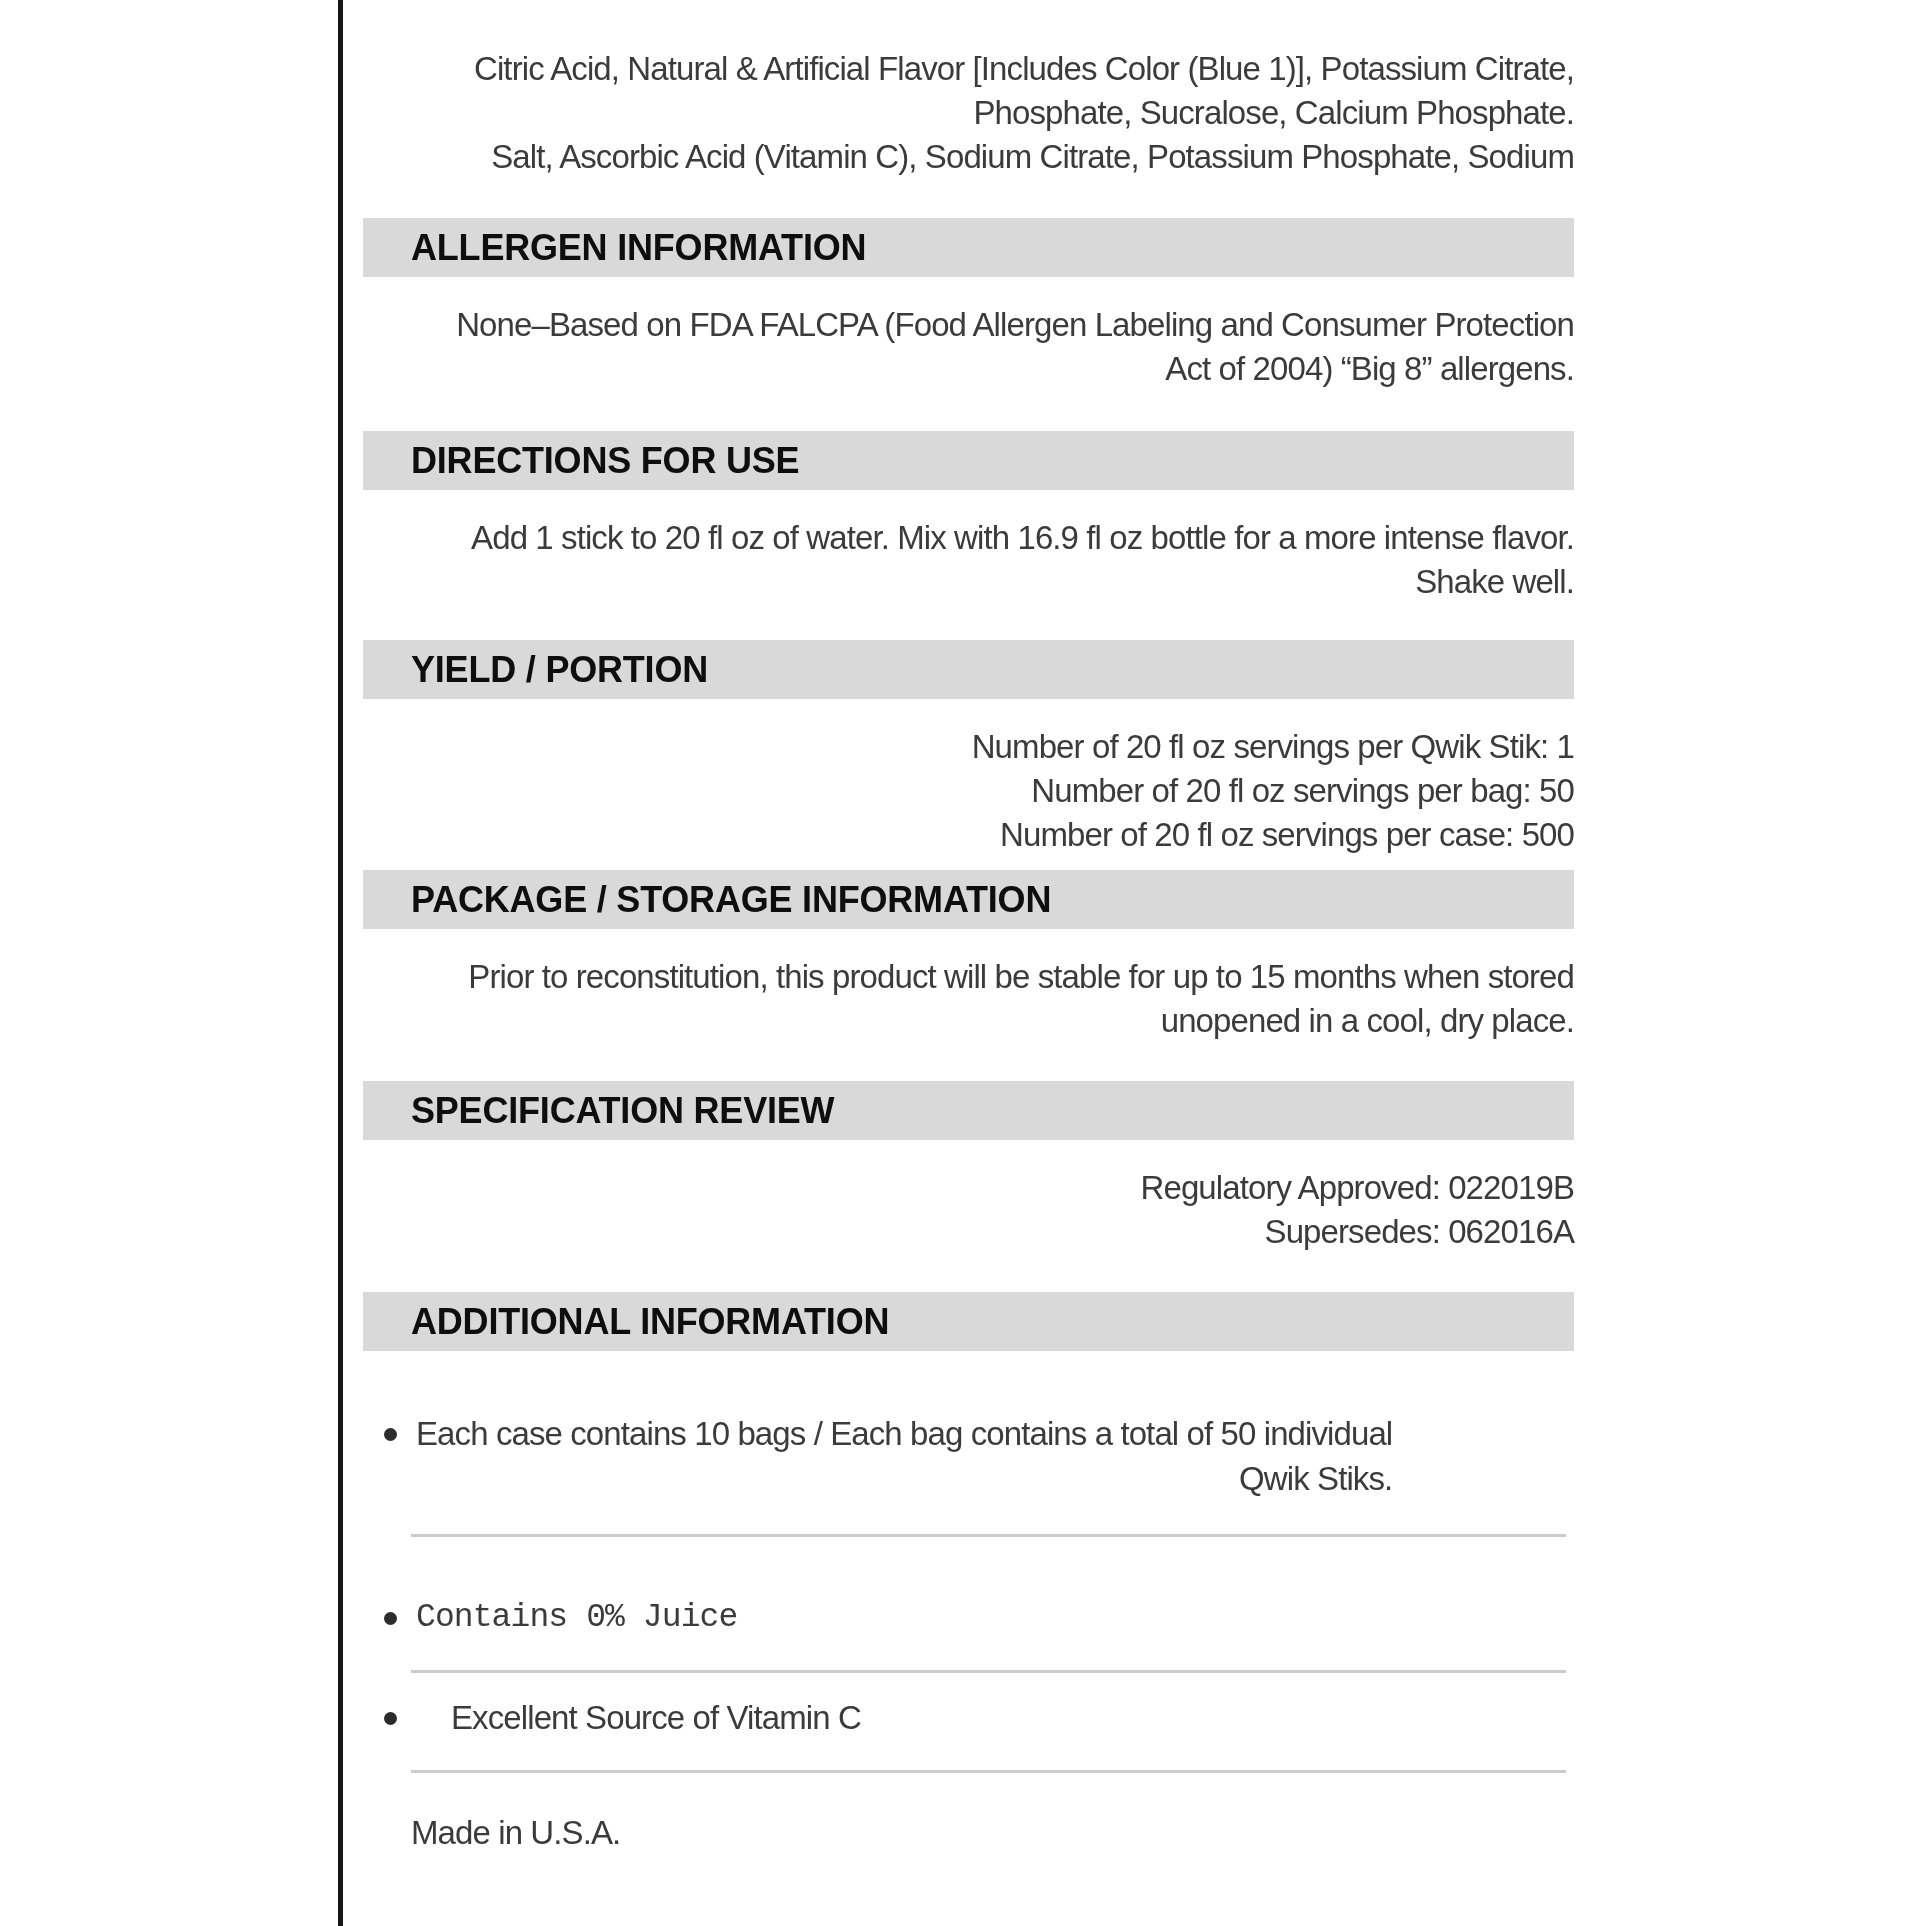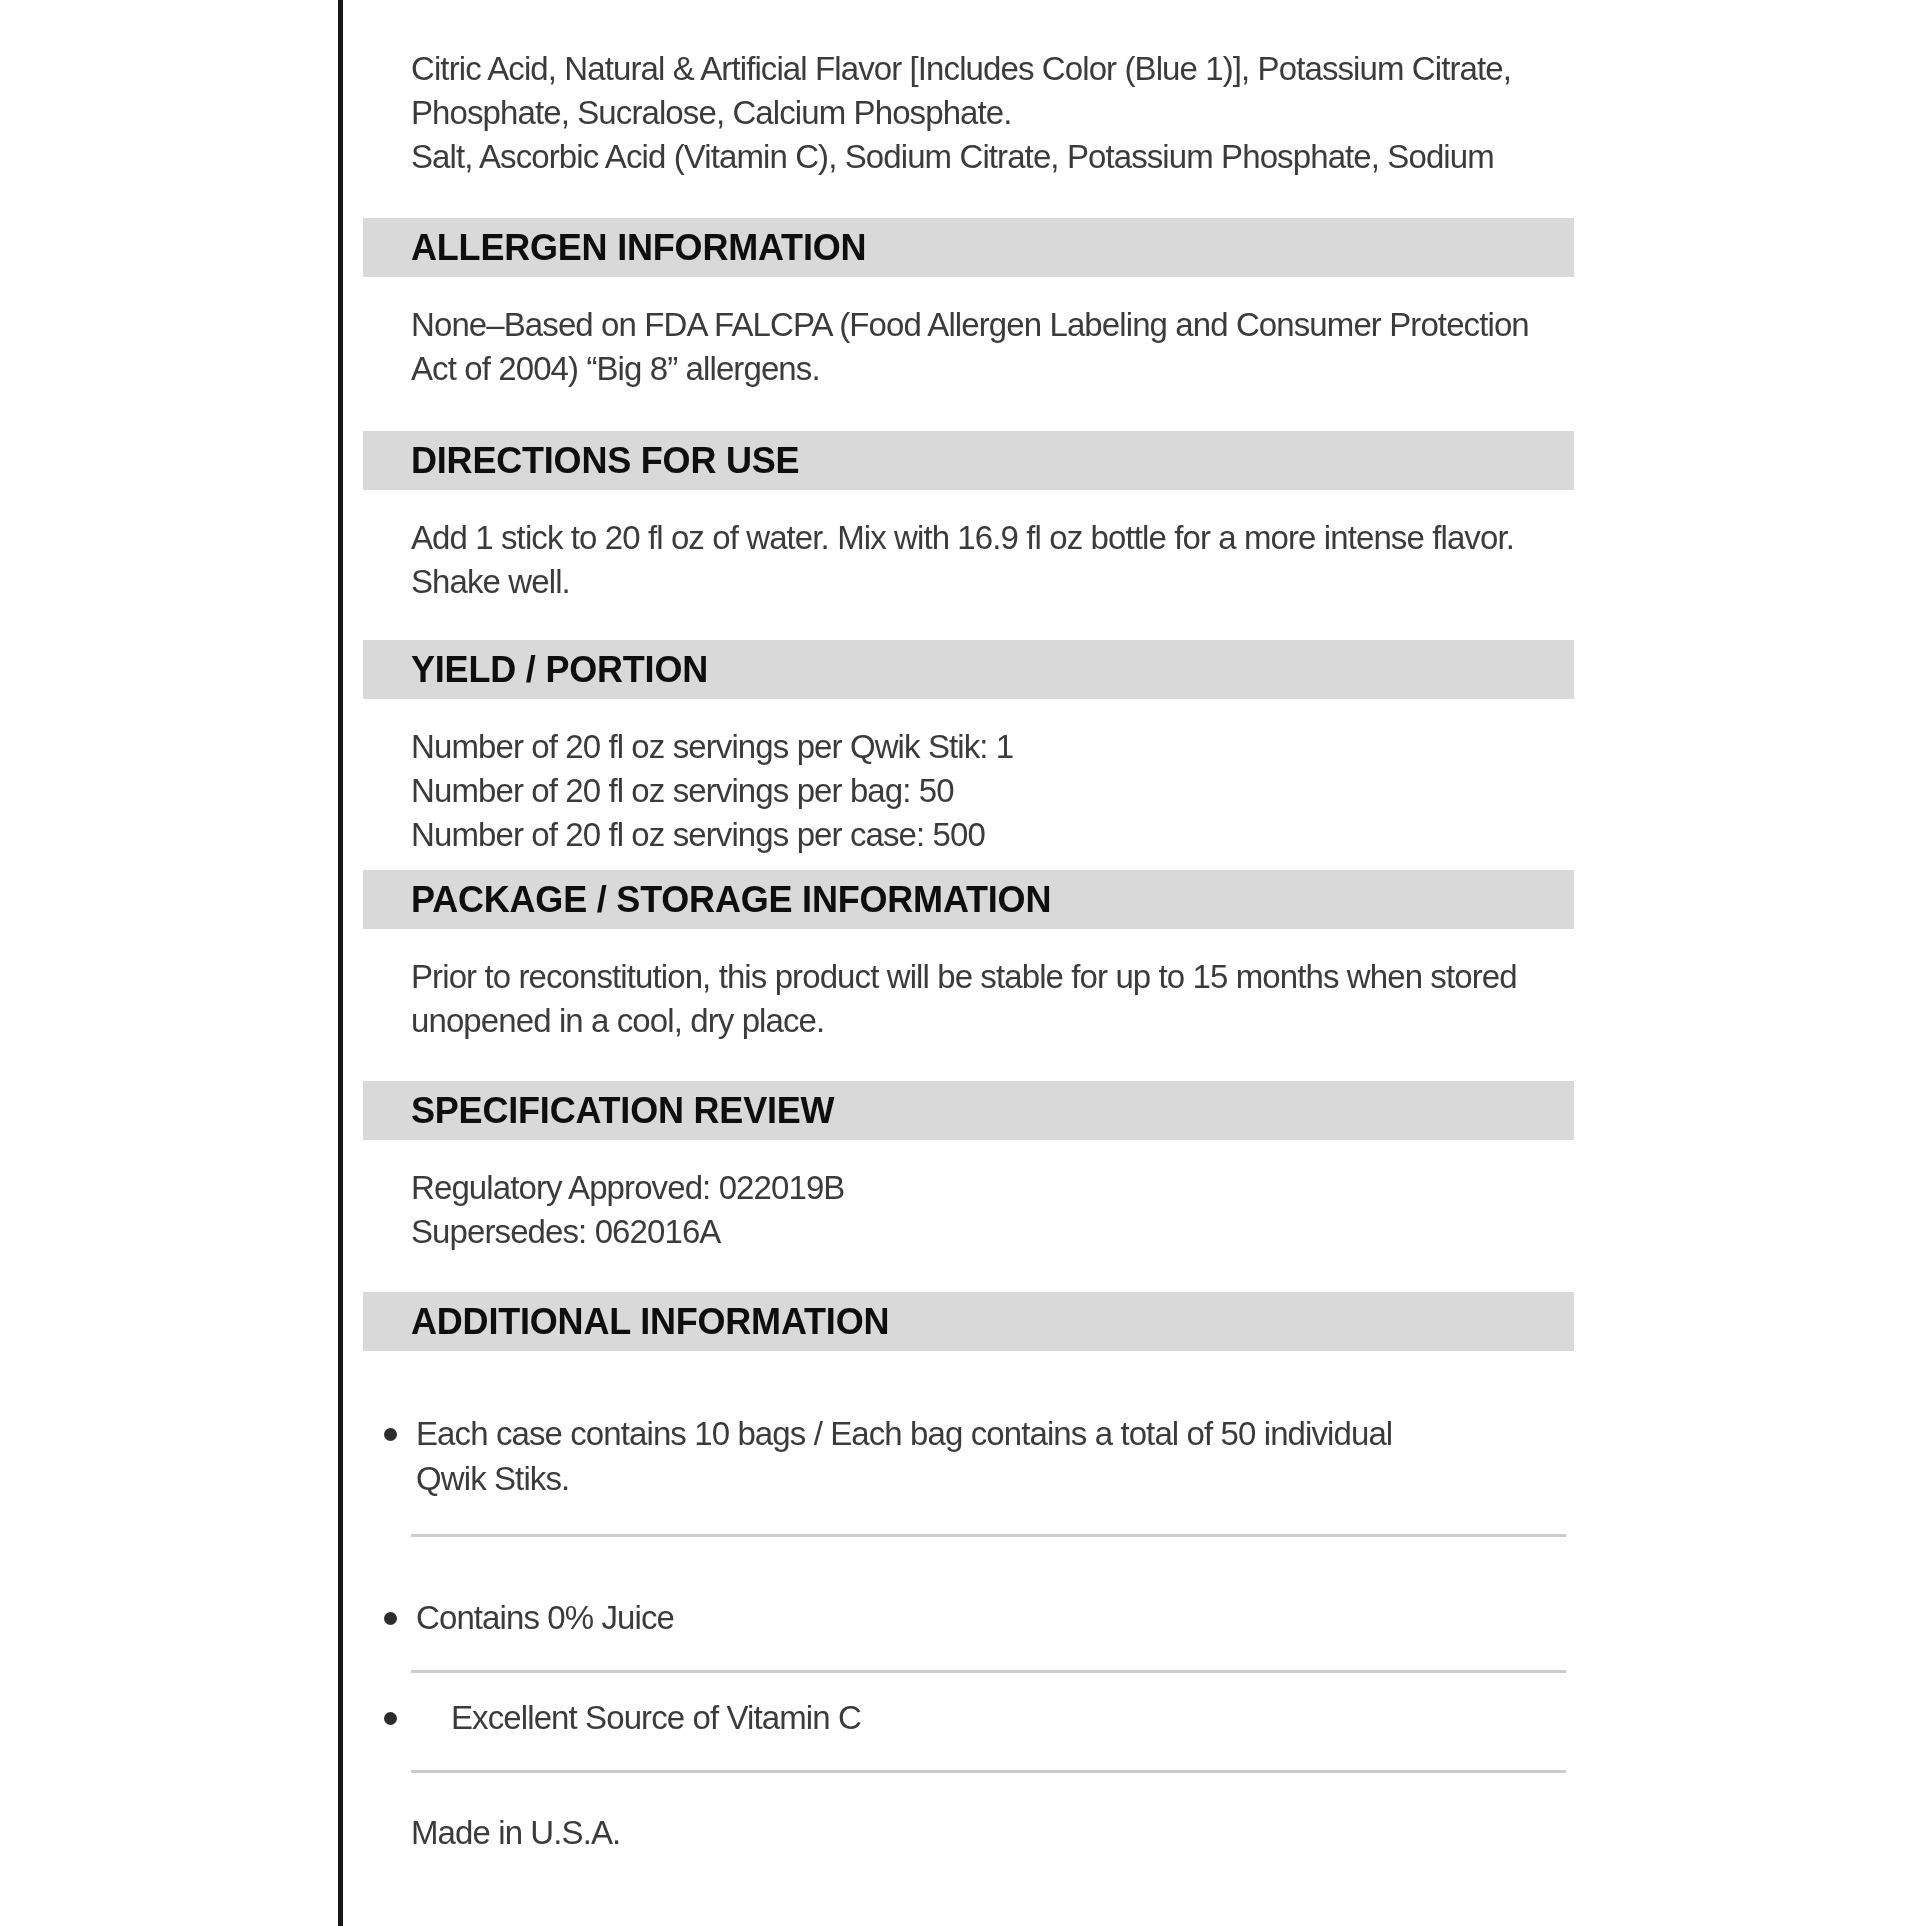--- a/index.html
+++ b/index.html
@@ -29,38 +29,38 @@
     display:flex;align-items:center;padding-left:48px;
   }
   .bar-title{
     margin:0;font-size:36px;font-weight:bold;color:var(--heading);
     letter-spacing:-0.2px;white-space:nowrap;
   }
   .block{
     margin:26px 0 0 48px;font-size:33px;color:var(--body);
     letter-spacing:-0.9px;
   }
-  .ln{line-height:44px;white-space:nowrap;}
+  .ln{line-height:44px;white-space:nowrap;text-align:right;}
   .mb-a{margin-bottom:39px;}
   .mb-b{margin-bottom:40px;}
   .mb-c{margin-bottom:36px;}
   .mb-d{margin-bottom:13px;}
   .mb-e{margin-bottom:38px;}
   .mb-f{margin-bottom:38px;}
   .bullet{
     display:flex;align-items:flex-start;
     margin-left:21px;font-size:33px;color:var(--body);letter-spacing:-0.9px;
   }
   .bullet .dot{
     flex:0 0 auto;width:13px;height:13px;border-radius:50%;
     background:#2c2c2c;margin:17px 19px 0 0;
   }
   .bullet .btext .ln{line-height:45px;}
   .bt1{margin-top:60px;}
-  .bt2{margin-top:58px;}
+  .bt2{margin-top:58px;font-family:Liberation Mono, monospace;}
   .bt3{margin-top:22px;gap:35px;}
   .divider{
     height:3px;background:var(--divider);
     margin-left:48px;margin-right:8px;
   }
   .dv1{margin-top:33px;}
   .dv2{margin-top:30px;}
   .dv3{margin-top:30px;}
   .made-in{
     margin:38px 0 0 48px;font-size:33px;color:var(--body);

